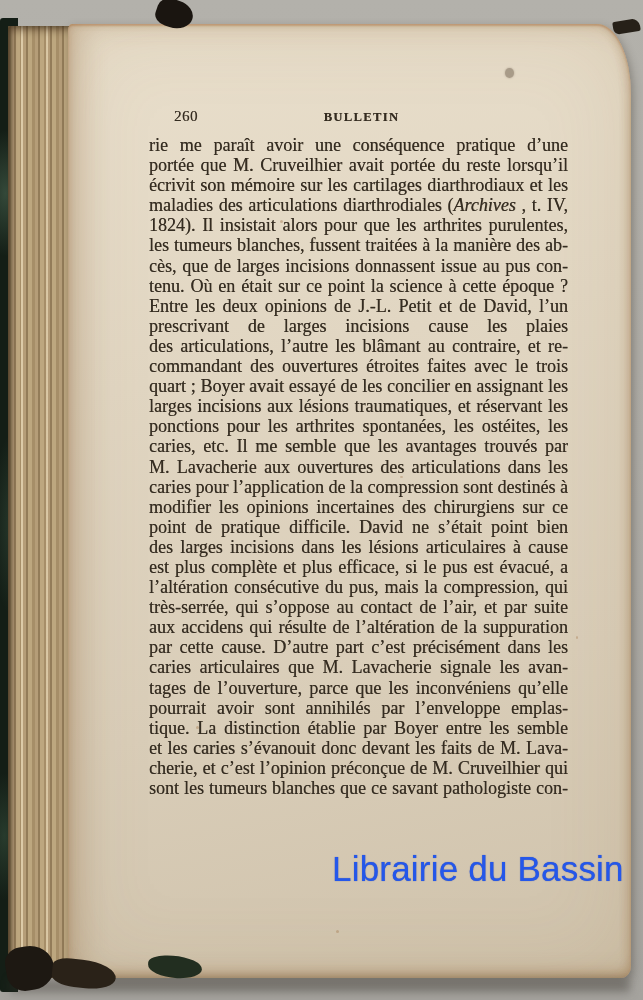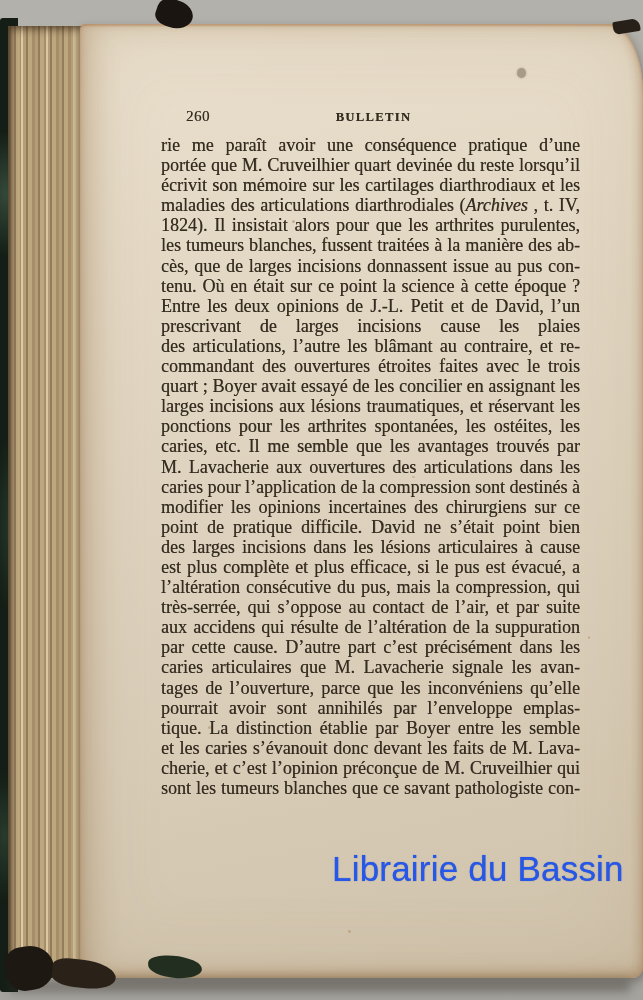--- a/index.html
+++ b/index.html
@@ -23,21 +23,21 @@
     position:absolute;left:8px;top:26px;width:76px;height:952px;
     border-right:4px solid #6e5a3f;border-radius:2px;
     background:
       linear-gradient(90deg,transparent 0 13px,rgba(226,209,175,.9) 13px 15px,transparent 15px 38px,rgba(224,207,172,.85) 38px 40px,transparent 40px 86%,rgba(214,198,162,.8) 86% 89%,transparent 89%),
       repeating-linear-gradient(90deg,#a68e68 0 3px,#b59d78 3px 6px,#937c59 6px 8px,#bda77f 8px 12px),
       #a68e68;
     box-shadow:inset 0 5px 7px rgba(60,40,20,.45),inset 0 -7px 9px rgba(55,38,18,.5),inset 3px 0 5px rgba(30,25,15,.45);
   }
   
   .page{
-    position:absolute;left:80px;top:24px;width:563px;height:954px;
+    position:absolute;left:68px;top:24px;width:563px;height:954px;
     background:linear-gradient(168deg,#e9dfcc 0%,#e1d6c2 35%,#d9cdb8 68%,#cfc2ab 100%);
     border-radius:4px 34px 10px 16px / 6px 70px 12px 20px;
     box-shadow:
       inset 0 2px 2px rgba(168,104,56,.4),
       inset -3px 0 9px rgba(150,110,70,.2),
       inset 0 -5px 12px rgba(150,105,60,.32),
       inset 14px 0 26px rgba(140,100,60,.24),
       inset 0 0 85px rgba(150,115,70,.15),
       2px 4px 10px rgba(40,35,25,.35);
   }
@@ -93,21 +93,21 @@
     <span class="speck s5"></span>
     <span class="speck s6"></span>
 
     <div class="text-block">
       <div class="header-row">
         <span class="page-number">260</span>
         <span class="running-header">BULLETIN</span>
       </div>
       <div class="body-lines">
         <div class="line">rie me paraît avoir une conséquence pratique d’une grande</div>
-        <div class="line">portée que M. Cruveilhier quart devinée du reste lorsqu’il</div>
+        <div class="line">portée que M. Cruveilhier avait portée du reste lorsqu’il</div>
         <div class="line">écrivit son mémoire sur les cartilages diarthrodiaux et les</div>
         <div class="line"><span>maladies des articulations diarthrodiales (</span><i>Archives</i><span> , t. IV,</span></div>
         <div class="line">1824). Il insistait alors pour que les arthrites purulentes,</div>
         <div class="line">les tumeurs blanches, fussent traitées à la manière des ab-</div>
         <div class="line">cès, que de larges incisions donnassent issue au pus con-</div>
         <div class="line">tenu. Où en était sur ce point la science à cette époque ?</div>
         <div class="line">Entre les deux opinions de J.-L. Petit et de David, l’un</div>
         <div class="line">prescrivant de larges incisions cause les plaies compliquées</div>
         <div class="line">des articulations, l’autre les blâmant au contraire, et re-</div>
         <div class="line">commandant des ouvertures étroites faites avec le trois</div>

